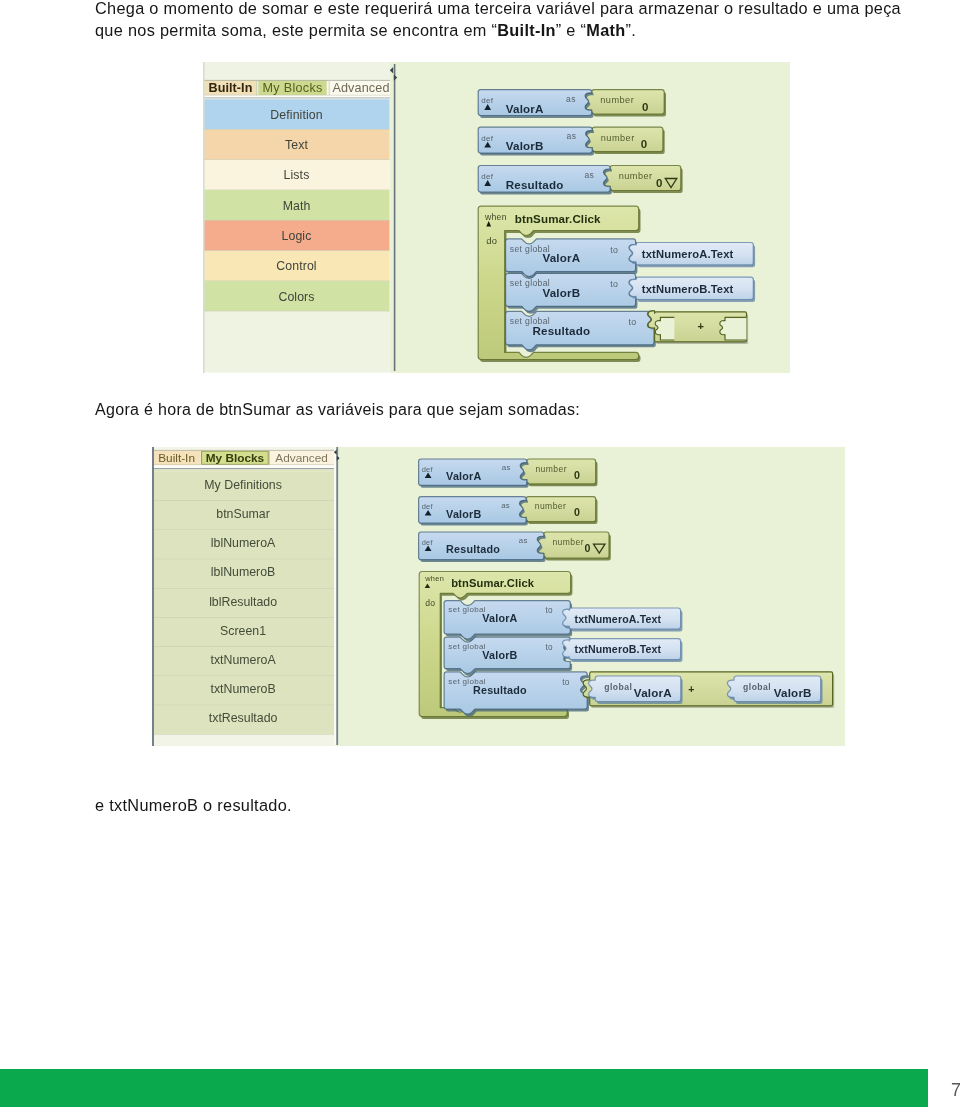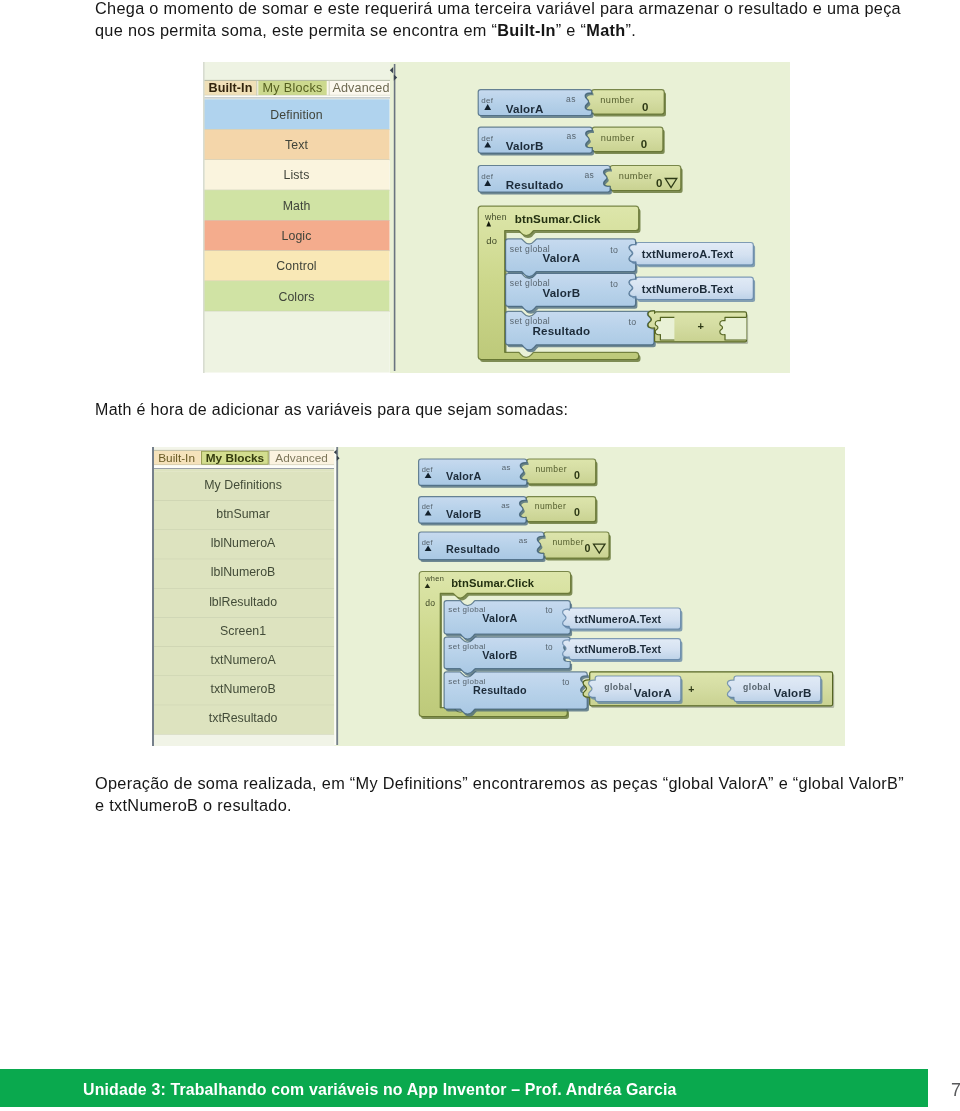--- a/index.html
+++ b/index.html
@@ -174,21 +174,21 @@
 <g>
 <path d="M453.1,249.8 H542.0 Q543.5,249.8 543.5,251.3 V278.40000000000003 Q543.5,279.90000000000003 542.0,279.90000000000003 H453.1 Q451.6,279.90000000000003 451.6,278.40000000000003 V265.9 C450.40,266.10 445.00,266.30 445.00,262.90 C445.00,260.30 448.43,259.60 448.43,257.40 C448.43,255.20 445.00,254.50 445.00,251.90 C445.00,248.50 450.40,248.70 451.60,248.90 V251.3 Q451.6,249.8 453.1,249.8 Z" fill="#707868" opacity="0.45" transform="translate(1.6,2.2)"></path>
 <path d="M453.1,249.8 H542.0 Q543.5,249.8 543.5,251.3 V278.40000000000003 Q543.5,279.90000000000003 542.0,279.90000000000003 H453.1 Q451.6,279.90000000000003 451.6,278.40000000000003 V265.9 C450.40,266.10 445.00,266.30 445.00,262.90 C445.00,260.30 448.43,259.60 448.43,257.40 C448.43,255.20 445.00,254.50 445.00,251.90 C445.00,248.50 450.40,248.70 451.60,248.90 V251.3 Q451.6,249.8 453.1,249.8 Z" fill="url(#g_green)" stroke="#55651f" stroke-width="1.2" stroke-linejoin="round"></path>
 <path d="M471.40000000000003,255.3 H457.40000000000003 V258.65000000000003 C456.20,258.45 452.20,258.25 452.20,261.65 C452.20,264.25 454.90,263.45 454.90,265.65 C454.90,267.85 452.20,267.05 452.20,269.65 C452.20,273.05 456.20,272.85 457.40,272.65 V278.0 H471.40000000000003 " fill="#e9f1d5" stroke="#55651f" stroke-width="1.2" stroke-linejoin="round"></path>
 <path d="M543.5000000000001,255.3 H522.0000000000001 V258.65000000000003 C520.80,258.45 516.80,258.25 516.80,261.65 C516.80,264.25 519.50,263.45 519.50,265.65 C519.50,267.85 516.80,267.05 516.80,269.65 C516.80,273.05 520.80,272.85 522.00,272.65 V278.0 H543.5000000000001 " fill="#e9f1d5" stroke="#55651f" stroke-width="1.2" stroke-linejoin="round"></path>
 </g>
 <text x="497.6" y="268.3" font-family="Liberation Sans,sans-serif" font-size="11" fill="#2e3a14" font-weight="bold" text-anchor="middle">+</text>
 </svg>
   </div>
 
-  <div class="para" id="p2" style="left:95px;top:399px;width:830px;letter-spacing:0.31px;font-size:16.0px;">Math é hora de adicionar as variáveis para que sejam somadas:</div>
+  <div class="para" id="p2" style="left:95px;top:399px;width:830px;letter-spacing:0.31px;font-size:16.0px;">Agora é hora de btnSumar as variáveis para que sejam somadas:</div>
 
   <div class="shot" id="shot2" style="left:152px;top:447px;">
 <svg width="693" height="299" viewBox="0 0 693 299" shape-rendering="geometricPrecision">
 <defs>
 <linearGradient id="g_blue" x1="0" y1="0" x2="0" y2="1">
             <stop offset="0" stop-color="#c6daf0"></stop>
             <stop offset="0.45" stop-color="#b7d2eb"></stop>
             <stop offset="1" stop-color="#a8c8e6"></stop>
           </linearGradient>
 <linearGradient id="g_green" x1="0" y1="0" x2="0" y2="1">
@@ -344,20 +344,19 @@
 <g>
 <path d="M584.5,229.0 H666.2 Q668.7,229.0 668.7,231.5 V252.0 Q668.7,254.5 666.2,254.5 H584.5 Q582.0,254.5 582.0,252.0 V250.25 C580.80,250.45 575.40,250.65 575.40,247.25 C575.40,244.65 578.83,243.95 578.83,241.75 C578.83,239.55 575.40,238.85 575.40,236.25 C575.40,232.85 580.80,233.05 582.00,233.25 V231.5 Q582.0,229.0 584.5,229.0 Z" fill="#5a7fa5" opacity="0.72" transform="translate(1.8,2.4)"></path>
           <path d="M584.5,229.0 H666.2 Q668.7,229.0 668.7,231.5 V252.0 Q668.7,254.5 666.2,254.5 H584.5 Q582.0,254.5 582.0,252.0 V250.25 C580.80,250.45 575.40,250.65 575.40,247.25 C575.40,244.65 578.83,243.95 578.83,241.75 C578.83,239.55 575.40,238.85 575.40,236.25 C575.40,232.85 580.80,233.05 582.00,233.25 V231.5 Q582.0,229.0 584.5,229.0 Z" fill="url(#g_lblue)" stroke="#5a7fa5" stroke-width="1.2" stroke-linejoin="round" stroke-opacity="0.75"></path>
 <text x="591.1" y="243.1525" font-family="Liberation Sans,sans-serif" font-size="8.6" fill="#56646f" font-weight="bold" text-anchor="start" letter-spacing="0.45">global</text>
 <text x="659.7" y="249.91" font-family="Liberation Sans,sans-serif" font-size="11.6" fill="#1b2b3a" font-weight="bold" text-anchor="end" letter-spacing="0.2">ValorB</text>
 </g>
 </svg>
   </div>
 
   <div class="para" id="p3" style="left:95px;top:772px;width:830px;">
-    <span>Operação de soma realizada, em “My Definitions” encontraremos as peças “global ValorA” e “global ValorB”</span><br>
+    <br>
     <span>e txtNumeroB o resultado.</span>
   </div>
 
   <div id="footer-bar"></div>
-  <div id="footer-text">Unidade 3: Trabalhando com variáveis no App Inventor – Prof. Andréa Garcia</div>
   <div id="page-num">7</div>
 </div>
 
 </body></html>

